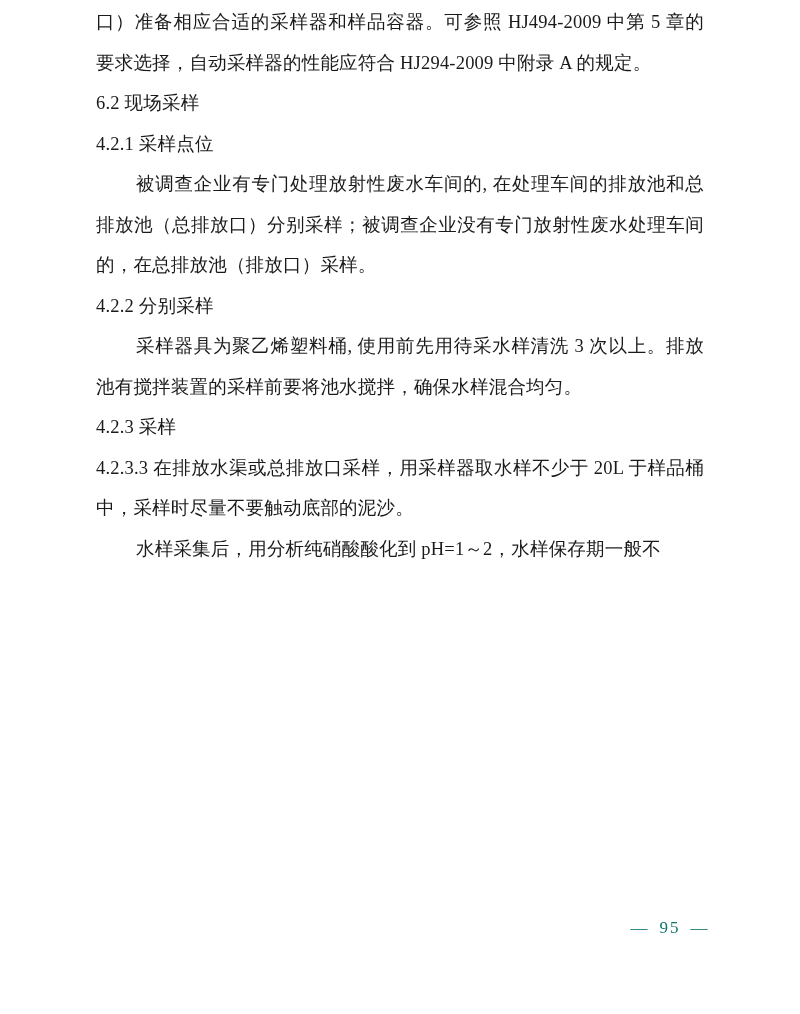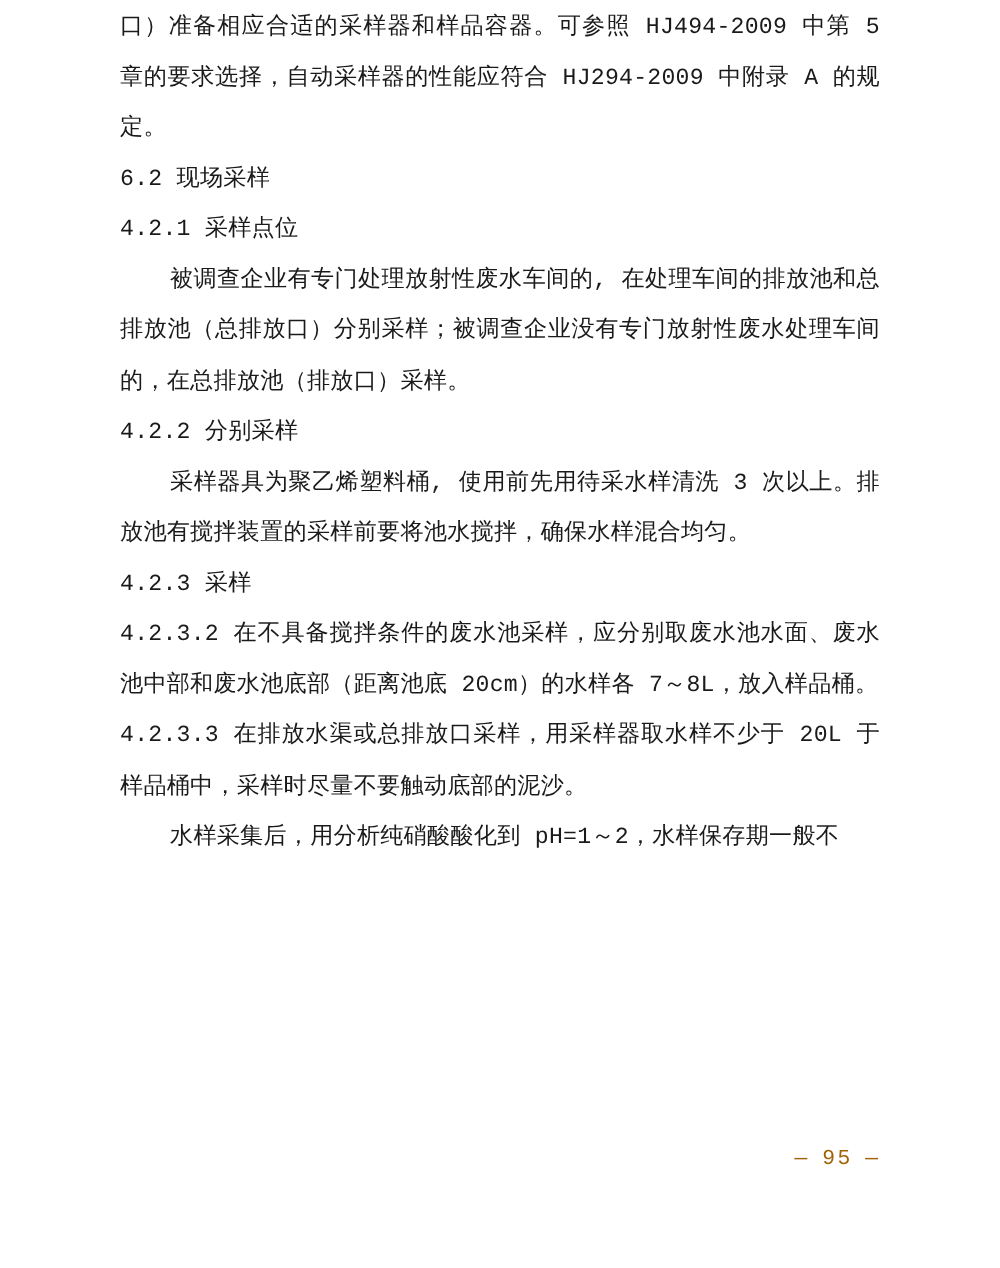--- a/index.html
+++ b/index.html
@@ -5,21 +5,21 @@
   html, body {
     margin: 0;
     padding: 0;
     background: #ffffff;
   }
   .page {
     position: relative;
     width: 800px;
     height: 1014px;
     background: #ffffff;
-    font-family: Liberation Mono, monospace;
+    font-family: Liberation Serif, serif;
     color: #1a1a1a;
     box-sizing: border-box;
     padding: 0;
     overflow: hidden;
   }
   .content {
     position: absolute;
     left: 96px;
     top: 0;
     width: 608px;
@@ -45,21 +45,21 @@
     font-weight: normal;
   }
   .footer {
     position: absolute;
     left: 0;
     top: 918px;
     width: 800px;
     text-align: center;
     font-size: 17px;
     letter-spacing: 2px;
-    color: #a16207;
+    color: #0f766e;
   }
   .footer .dash {
     display: inline-block;
     padding: 0 10px;
   }
   .pgnum {
     display: inline-block;
   }
   .footer-inner {
     display: inline-block;
@@ -80,21 +80,20 @@
 
     <p class="indent">被调查企业有专门处理放射性废水车间的, 在处理车间的排放池和总排放池（总排放口）分别采样；被调查企业没有专门放射性废水处理车间的，在总排放池（排放口）采样。</p>
 
     <p class="section-head">4.2.2  分别采样</p>
 
     <p class="indent">采样器具为聚乙烯塑料桶, 使用前先用待采水样清洗 3 次以上。排放池有搅拌装置的采样前要将池水搅拌，确保水样混合均匀。</p>
 
     <p class="section-head">4.2.3  采样</p>
 
 
-    <p>4.2.3.2  在不具备搅拌条件的废水池采样，应分别取废水池水面、废水池中部和废水池底部（距离池底 20cm）的水样各 7～8L，放入样品桶。</p>
 
     <p>4.2.3.3  在排放水渠或总排放口采样，用采样器取水样不少于 20L 于样品桶中，采样时尽量不要触动底部的泥沙。</p>
 
 
     <p class="indent">水样采集后，用分析纯硝酸酸化到 pH=1～2，水样保存期一般不</p>
 
   </div>
 
   <div class="footer">
     <span class="footer-inner">

